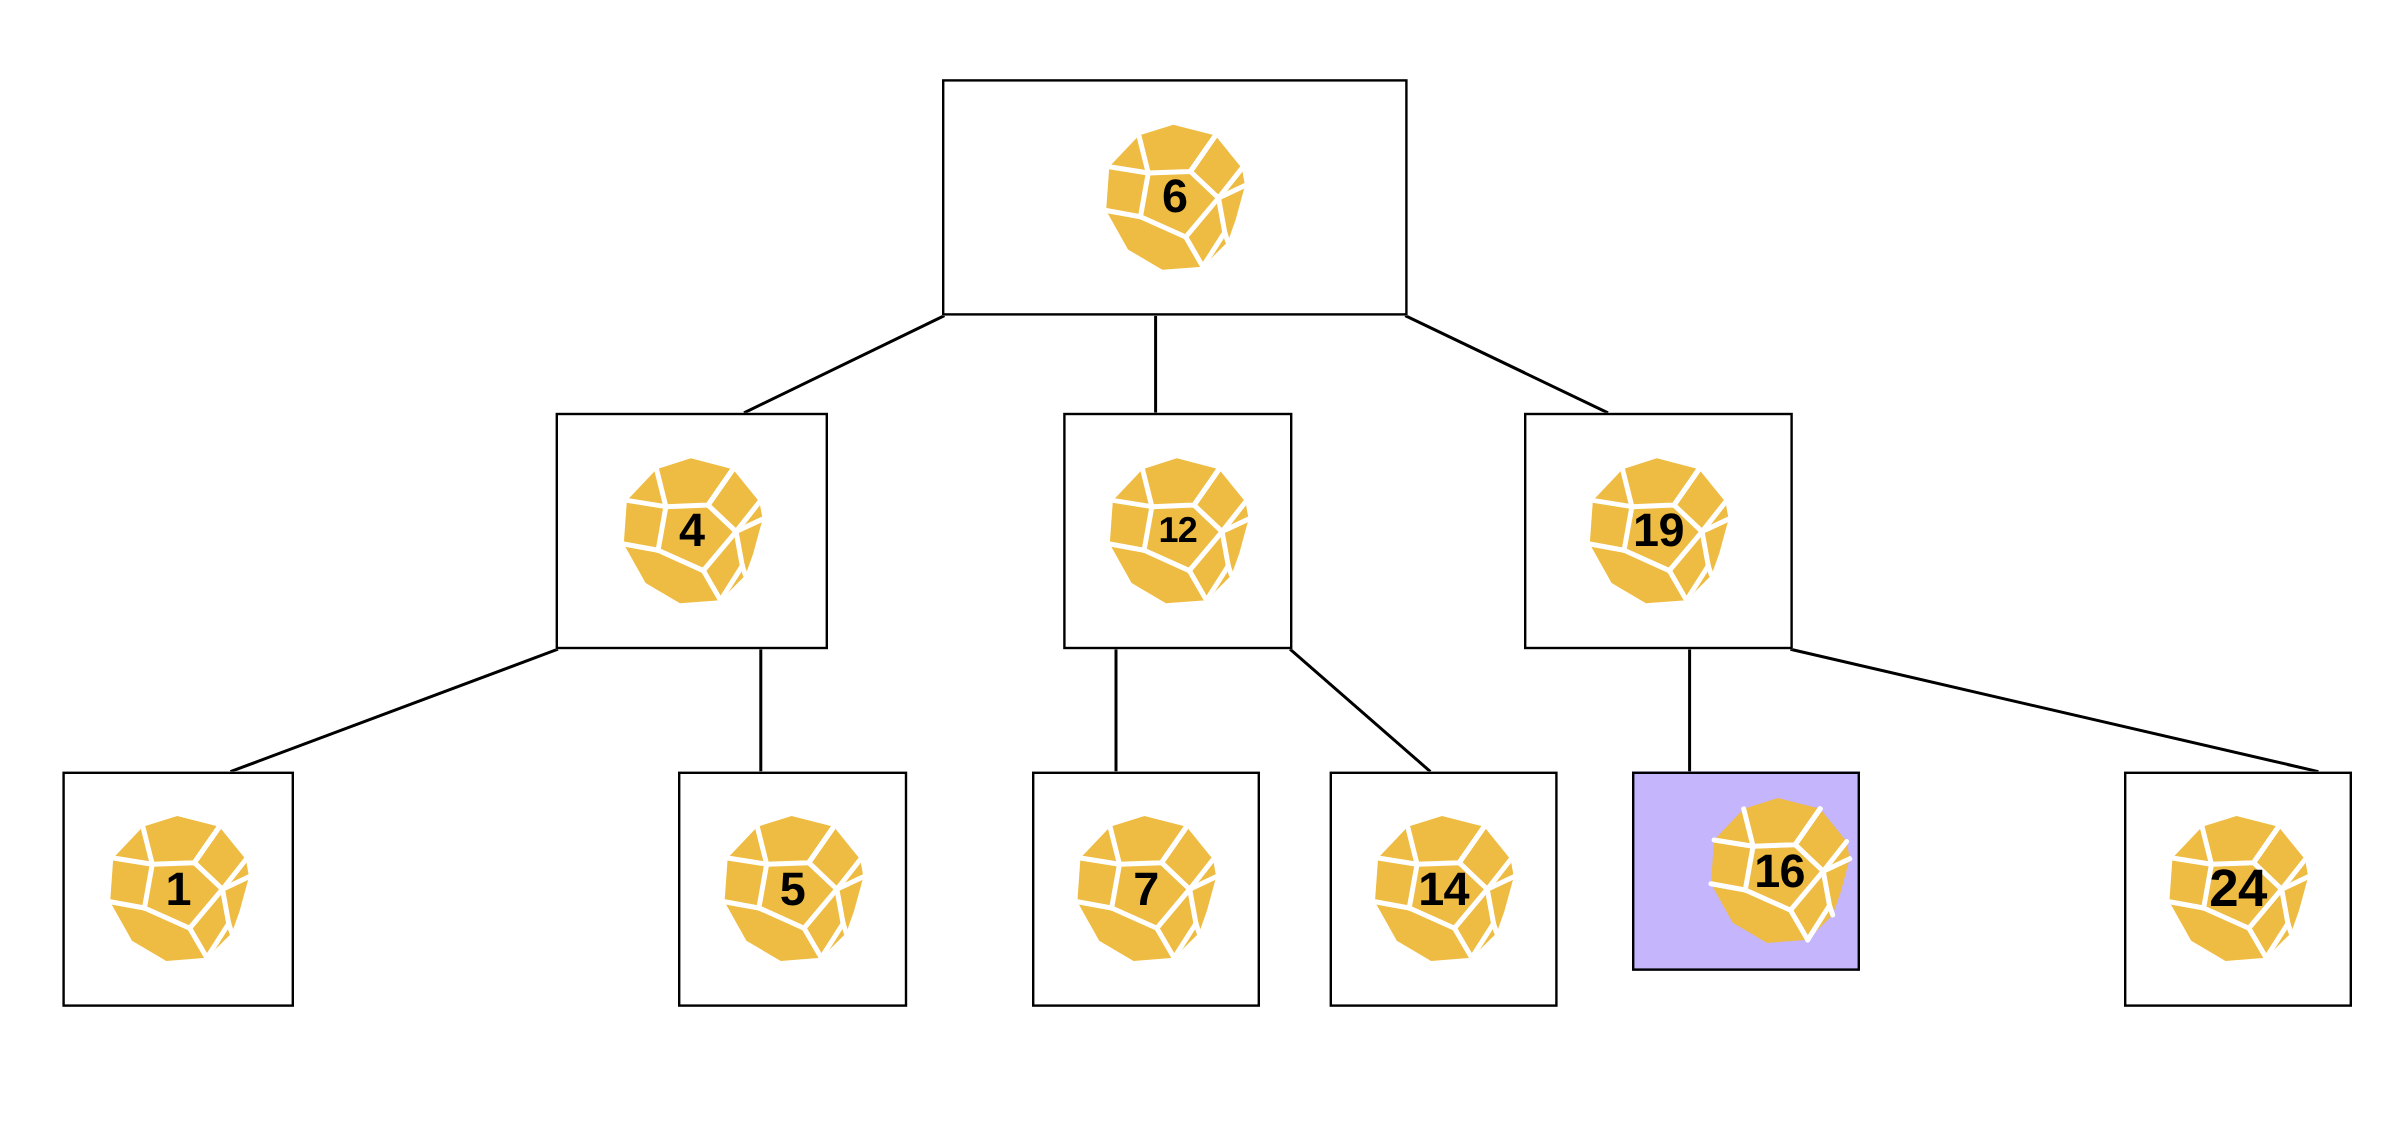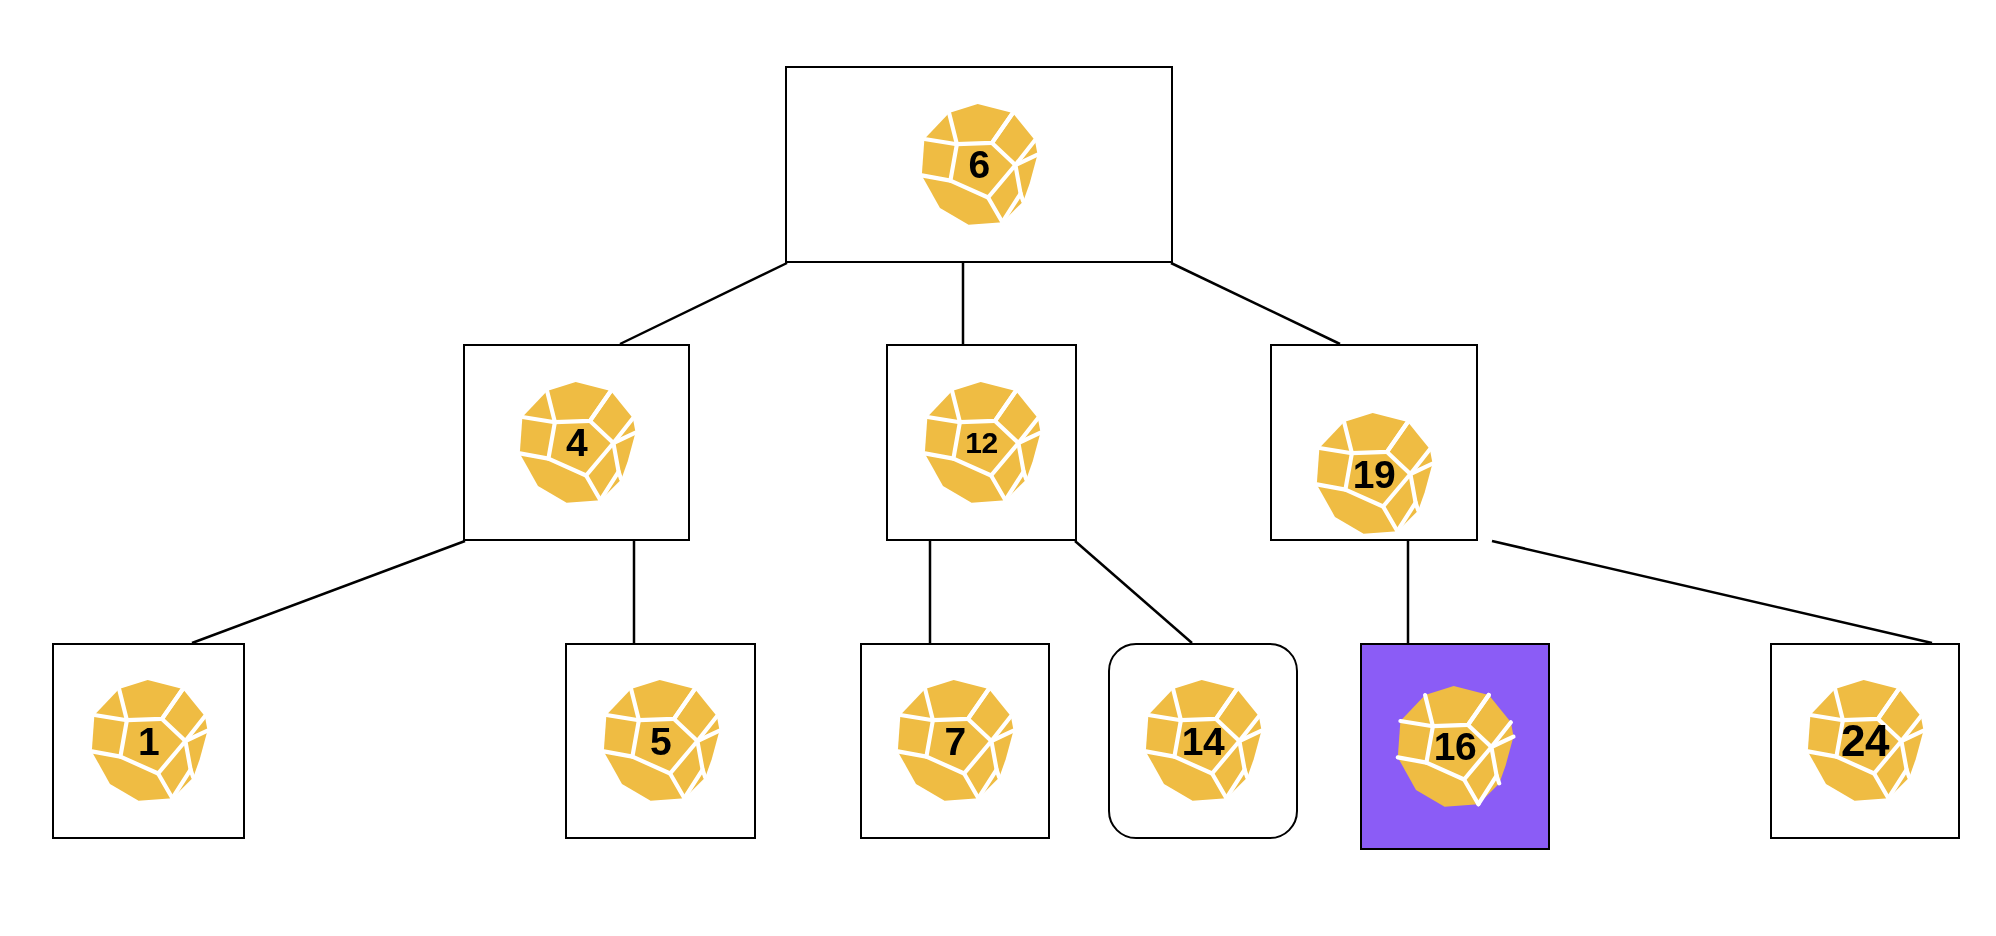--- a/index.html
+++ b/index.html
@@ -123,21 +123,21 @@
             <path d="M 28,62 L 6,58" fill="none" stroke="#ffffff" stroke-width="3.2" stroke-linecap="round" stroke-linejoin="round"></path>
             <path d="M 57,75 L 68,94" fill="none" stroke="#ffffff" stroke-width="3.2" stroke-linecap="round" stroke-linejoin="round"></path>
             <path d="M 78,50 L 95,42" fill="none" stroke="#ffffff" stroke-width="3.2" stroke-linecap="round" stroke-linejoin="round"></path>
             <path d="M 78,50 L 82,72 L 84,78" fill="none" stroke="#ffffff" stroke-width="3.2" stroke-linecap="round" stroke-linejoin="round"></path>
             <path d="M 82,72 L 68,94" fill="none" stroke="#ffffff" stroke-width="3.2" stroke-linecap="round" stroke-linejoin="round"></path>
             <path d="M 60,33 L 76,10" fill="none" stroke="#ffffff" stroke-width="3.2" stroke-linecap="round" stroke-linejoin="round"></path>
           </svg>
           <span class="die-label" style="font-size: 30px;">12</span>
         </span>
       </div>
-      <div class="node-box" style="left: 1270px; top: 344px; width: 208px; height: 197px; border-color: rgb(0, 0, 0); background: rgb(255, 255, 255); align-items: flex-end;">
+      <div class="node-box" style="left: 1270px; top: 344px; width: 224px; height: 197px; border-color: rgb(0, 0, 0); background: rgb(255, 255, 255);">
         <span class="die" style="width: 130px; height: 130px;">
           <svg viewBox="0 0 100 100" width="130" height="130">
             <path d="M 49,3 L 76,10 L 93,31 L 95,42 L 89,64 L 84,78 L 68,94 L 42,96 L 20,83 L 6,58 L 8,30 L 27,10 Z" fill="#EFBC43"></path>
             <path d="M 27,10 L 33,34 L 60,33 L 76,10" fill="none" stroke="#ffffff" stroke-width="3.2" stroke-linecap="round" stroke-linejoin="round"></path>
             <path d="M 33,34 L 8,30" fill="none" stroke="#ffffff" stroke-width="3.2" stroke-linecap="round" stroke-linejoin="round"></path>
             <path d="M 60,33 L 78,50 L 93,31" fill="none" stroke="#ffffff" stroke-width="3.2" stroke-linecap="round" stroke-linejoin="round"></path>
             <path d="M 33,34 L 28,62 L 57,75 L 78,50" fill="none" stroke="#ffffff" stroke-width="3.2" stroke-linecap="round" stroke-linejoin="round"></path>
             <path d="M 28,62 L 6,58" fill="none" stroke="#ffffff" stroke-width="3.2" stroke-linecap="round" stroke-linejoin="round"></path>
             <path d="M 57,75 L 68,94" fill="none" stroke="#ffffff" stroke-width="3.2" stroke-linecap="round" stroke-linejoin="round"></path>
             <path d="M 78,50 L 95,42" fill="none" stroke="#ffffff" stroke-width="3.2" stroke-linecap="round" stroke-linejoin="round"></path>
@@ -195,39 +195,39 @@
             <path d="M 28,62 L 6,58" fill="none" stroke="#ffffff" stroke-width="3.2" stroke-linecap="round" stroke-linejoin="round"></path>
             <path d="M 57,75 L 68,94" fill="none" stroke="#ffffff" stroke-width="3.2" stroke-linecap="round" stroke-linejoin="round"></path>
             <path d="M 78,50 L 95,42" fill="none" stroke="#ffffff" stroke-width="3.2" stroke-linecap="round" stroke-linejoin="round"></path>
             <path d="M 78,50 L 82,72 L 84,78" fill="none" stroke="#ffffff" stroke-width="3.2" stroke-linecap="round" stroke-linejoin="round"></path>
             <path d="M 82,72 L 68,94" fill="none" stroke="#ffffff" stroke-width="3.2" stroke-linecap="round" stroke-linejoin="round"></path>
             <path d="M 60,33 L 76,10" fill="none" stroke="#ffffff" stroke-width="3.2" stroke-linecap="round" stroke-linejoin="round"></path>
           </svg>
           <span class="die-label" style="font-size: 39px;">7</span>
         </span>
       </div>
-      <div class="node-box" style="left: 1108px; top: 643px; width: 190px; height: 196px; border-color: rgb(0, 0, 0); background: rgb(255, 255, 255); border-radius: 28px;">
+      <div class="node-box" style="left: 1108px; top: 643px; width: 190px; height: 196px; border-color: rgb(0, 0, 0); background: rgb(255, 255, 255);">
         <span class="die" style="width: 130px; height: 130px;">
           <svg viewBox="0 0 100 100" width="130" height="130">
             <path d="M 49,3 L 76,10 L 93,31 L 95,42 L 89,64 L 84,78 L 68,94 L 42,96 L 20,83 L 6,58 L 8,30 L 27,10 Z" fill="#EFBC43"></path>
             <path d="M 27,10 L 33,34 L 60,33 L 76,10" fill="none" stroke="#ffffff" stroke-width="3.2" stroke-linecap="round" stroke-linejoin="round"></path>
             <path d="M 33,34 L 8,30" fill="none" stroke="#ffffff" stroke-width="3.2" stroke-linecap="round" stroke-linejoin="round"></path>
             <path d="M 60,33 L 78,50 L 93,31" fill="none" stroke="#ffffff" stroke-width="3.2" stroke-linecap="round" stroke-linejoin="round"></path>
             <path d="M 33,34 L 28,62 L 57,75 L 78,50" fill="none" stroke="#ffffff" stroke-width="3.2" stroke-linecap="round" stroke-linejoin="round"></path>
             <path d="M 28,62 L 6,58" fill="none" stroke="#ffffff" stroke-width="3.2" stroke-linecap="round" stroke-linejoin="round"></path>
             <path d="M 57,75 L 68,94" fill="none" stroke="#ffffff" stroke-width="3.2" stroke-linecap="round" stroke-linejoin="round"></path>
             <path d="M 78,50 L 95,42" fill="none" stroke="#ffffff" stroke-width="3.2" stroke-linecap="round" stroke-linejoin="round"></path>
             <path d="M 78,50 L 82,72 L 84,78" fill="none" stroke="#ffffff" stroke-width="3.2" stroke-linecap="round" stroke-linejoin="round"></path>
             <path d="M 82,72 L 68,94" fill="none" stroke="#ffffff" stroke-width="3.2" stroke-linecap="round" stroke-linejoin="round"></path>
             <path d="M 60,33 L 76,10" fill="none" stroke="#ffffff" stroke-width="3.2" stroke-linecap="round" stroke-linejoin="round"></path>
           </svg>
           <span class="die-label" style="font-size: 39px;">14</span>
         </span>
       </div>
-      <div class="node-box" style="left: 1360px; top: 643px; width: 190px; height: 207px; border-color: rgb(0, 0, 0); background: #8b5cf6;">
+      <div class="node-box" style="left: 1360px; top: 643px; width: 190px; height: 166px; border-color: rgb(0, 0, 0); background: #c4b5fd; justify-content: flex-end;">
         <span class="die" style="width: 130px; height: 130px;">
           <svg viewBox="0 0 100 100" width="130" height="130">
             <path d="M 49,3 L 76,10 L 93,31 L 95,42 L 89,64 L 84,78 L 68,94 L 42,96 L 20,83 L 6,58 L 8,30 L 27,10 Z" fill="#EFBC43"></path>
             <path d="M 27,10 L 33,34 L 60,33 L 76,10" fill="none" stroke="#ffffff" stroke-width="3.2" stroke-linecap="round" stroke-linejoin="round"></path>
             <path d="M 33,34 L 8,30" fill="none" stroke="#ffffff" stroke-width="3.2" stroke-linecap="round" stroke-linejoin="round"></path>
             <path d="M 60,33 L 78,50 L 93,31" fill="none" stroke="#ffffff" stroke-width="3.2" stroke-linecap="round" stroke-linejoin="round"></path>
             <path d="M 33,34 L 28,62 L 57,75 L 78,50" fill="none" stroke="#ffffff" stroke-width="3.2" stroke-linecap="round" stroke-linejoin="round"></path>
             <path d="M 28,62 L 6,58" fill="none" stroke="#ffffff" stroke-width="3.2" stroke-linecap="round" stroke-linejoin="round"></path>
             <path d="M 57,75 L 68,94" fill="none" stroke="#ffffff" stroke-width="3.2" stroke-linecap="round" stroke-linejoin="round"></path>
             <path d="M 78,50 L 95,42" fill="none" stroke="#ffffff" stroke-width="3.2" stroke-linecap="round" stroke-linejoin="round"></path>

